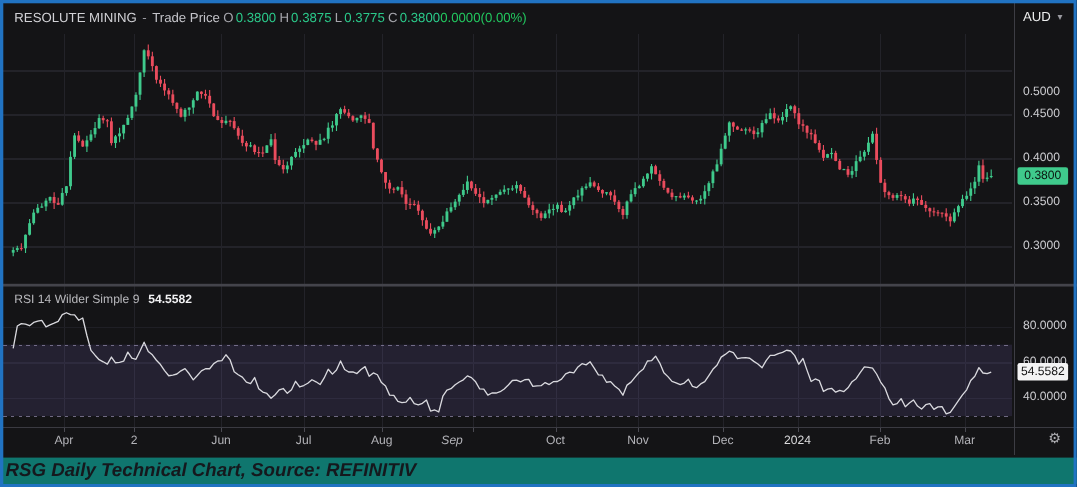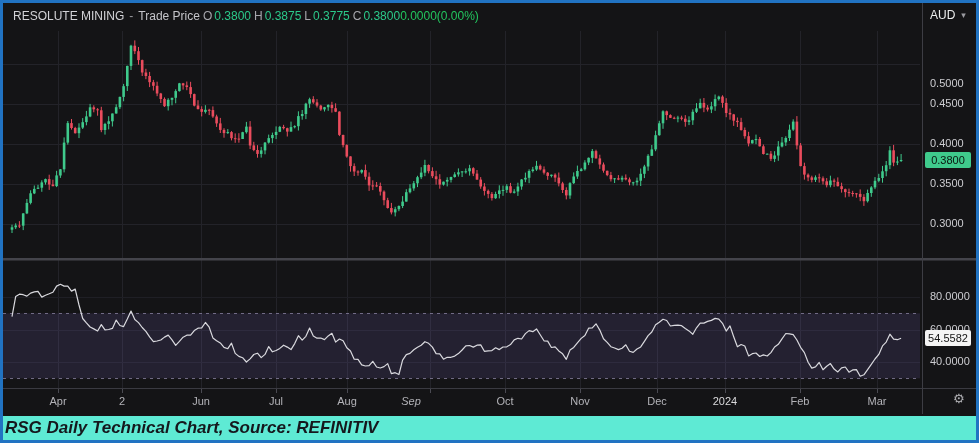--- a/index.html
+++ b/index.html
@@ -20,21 +20,21 @@
   .chev{color:#9a9aa0;font-size:9px;margin-left:6px;vertical-align:1px;}
   .ytick{position:absolute;left:930px;width:46px;font-size:11px;color:#cdcdd1;z-index:5;}
   .badge{position:absolute;left:925px;width:46px;font-size:11px;text-align:center;padding:2px 0;border-radius:2px;z-index:6;}
   .price-badge{background:#3fca8c;color:#0b150f;}
   .rsi-badge{background:#f4f4f4;color:#141414;}
   .rsi-legend{position:absolute;left:13px;top:266px;font-size:11px;color:#b9b9bd;z-index:5;}
   .rsi-val{color:#f1f1f3;font-weight:700;margin-left:8px;}
   .xtick{position:absolute;top:395px;width:46px;text-align:center;font-size:11px;color:#b3b3b8;z-index:5;}
   .xtick.year{color:#dadadc;}
   .gear{position:absolute;left:953px;top:391px;font-size:13px;color:#aeaeb2;z-index:5;cursor:pointer;}
-  .caption{position:absolute;left:0;top:416px;width:100%;height:24px;background:#5eead4;z-index:20;display:flex;align-items:center;}
+  .caption{position:absolute;left:0;top:416px;width:100%;height:24px;background:#0f766e;z-index:20;display:flex;align-items:center;}
   .caption span{font-size:17px;font-weight:700;font-style:italic;color:#15181d;padding-left:5px;}
 </style>
 </head>
 <body>
 
 <div class="screen" id="screen">
 
   <svg id="chart-svg" width="979" height="414" viewBox="0 0 979 414">
       <defs>
         <clipPath id="cp">
@@ -570,20 +570,23 @@
   <div class="header">
     <span>RESOLUTE MINING</span><span class="sep">-</span><span class="series">Trade Price</span><span id="ohlc-items"><span class="ogroup"><span class="okey">O</span><span class="oval">0.3800</span></span><span class="ogroup"><span class="okey">H</span><span class="oval">0.3875</span></span><span class="ogroup"><span class="okey">L</span><span class="oval">0.3775</span></span><span class="ogroup"><span class="okey">C</span><span class="oval">0.3800</span></span></span><span class="chg">0.0000</span><span class="chg">(0.00%)</span>
   </div>
 
   <div class="currency">
     <span>AUD</span><span class="chev">▾</span>
   </div>
 
   <div class="badge price-badge" id="price-badge" style="top: 152px; background: rgb(63, 202, 140);">0.3800</div>
 
+  <div class="rsi-legend">
+    <span>RSI 14 Wilder Simple 9</span><span class="rsi-val">54.5582</span>
+  </div>
 
   <div class="badge rsi-badge" id="rsi-badge" style="top: 330.343px;">54.5582</div>
 
   <div class="gear">⚙</div>
 
   <div class="caption">
     <span>RSG Daily Technical Chart, Source: REFINITIV</span>
   </div>
 
   <div class="frame"></div>

